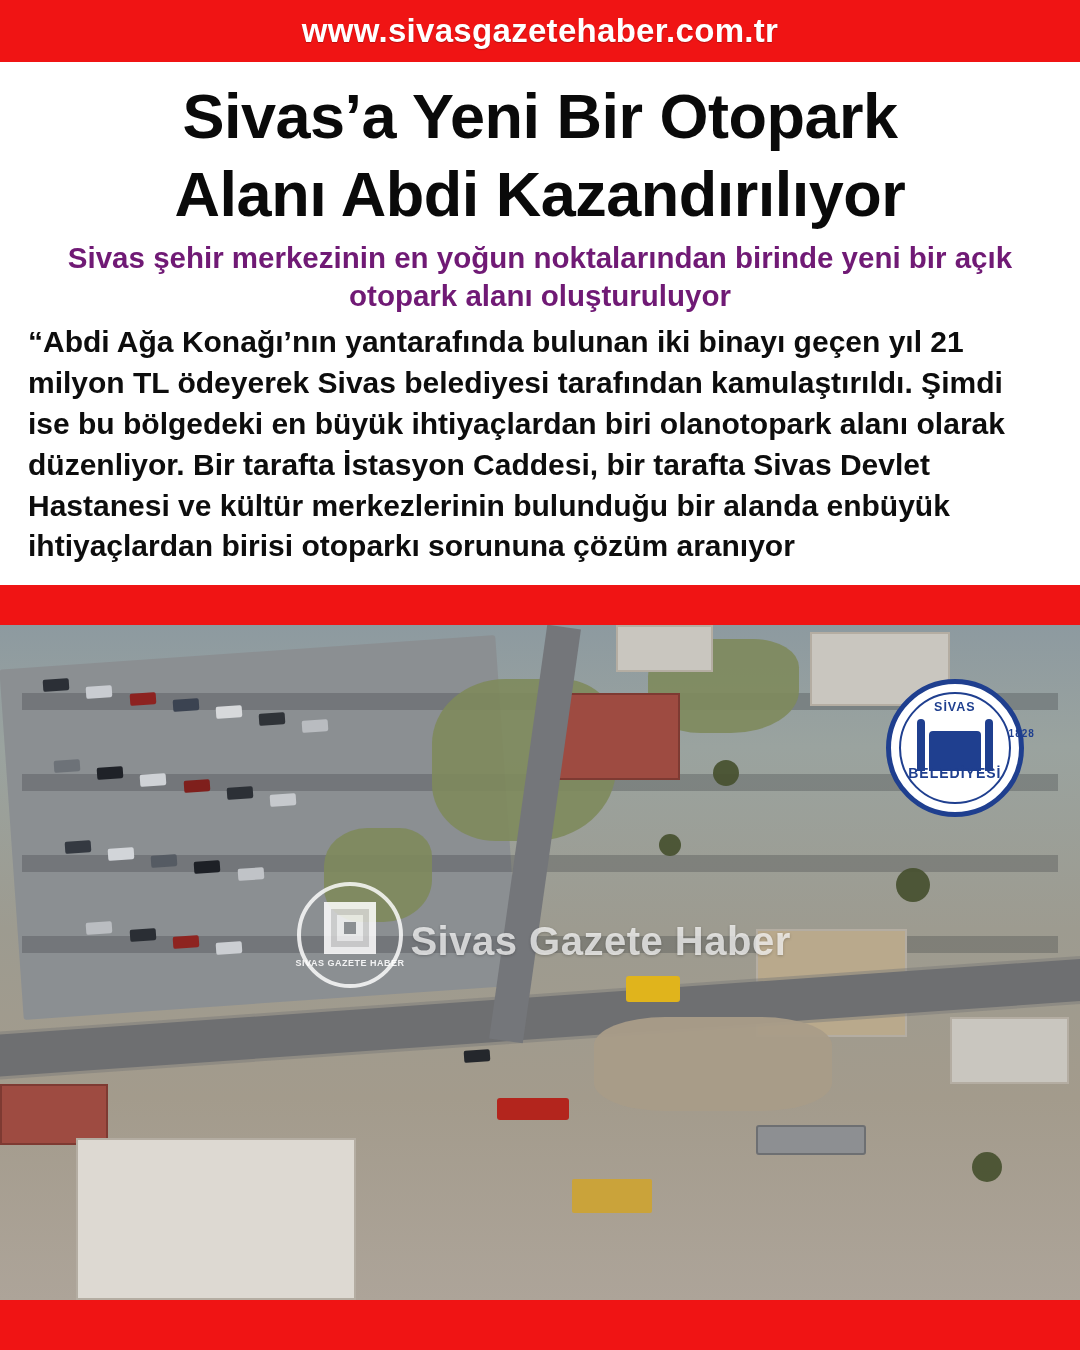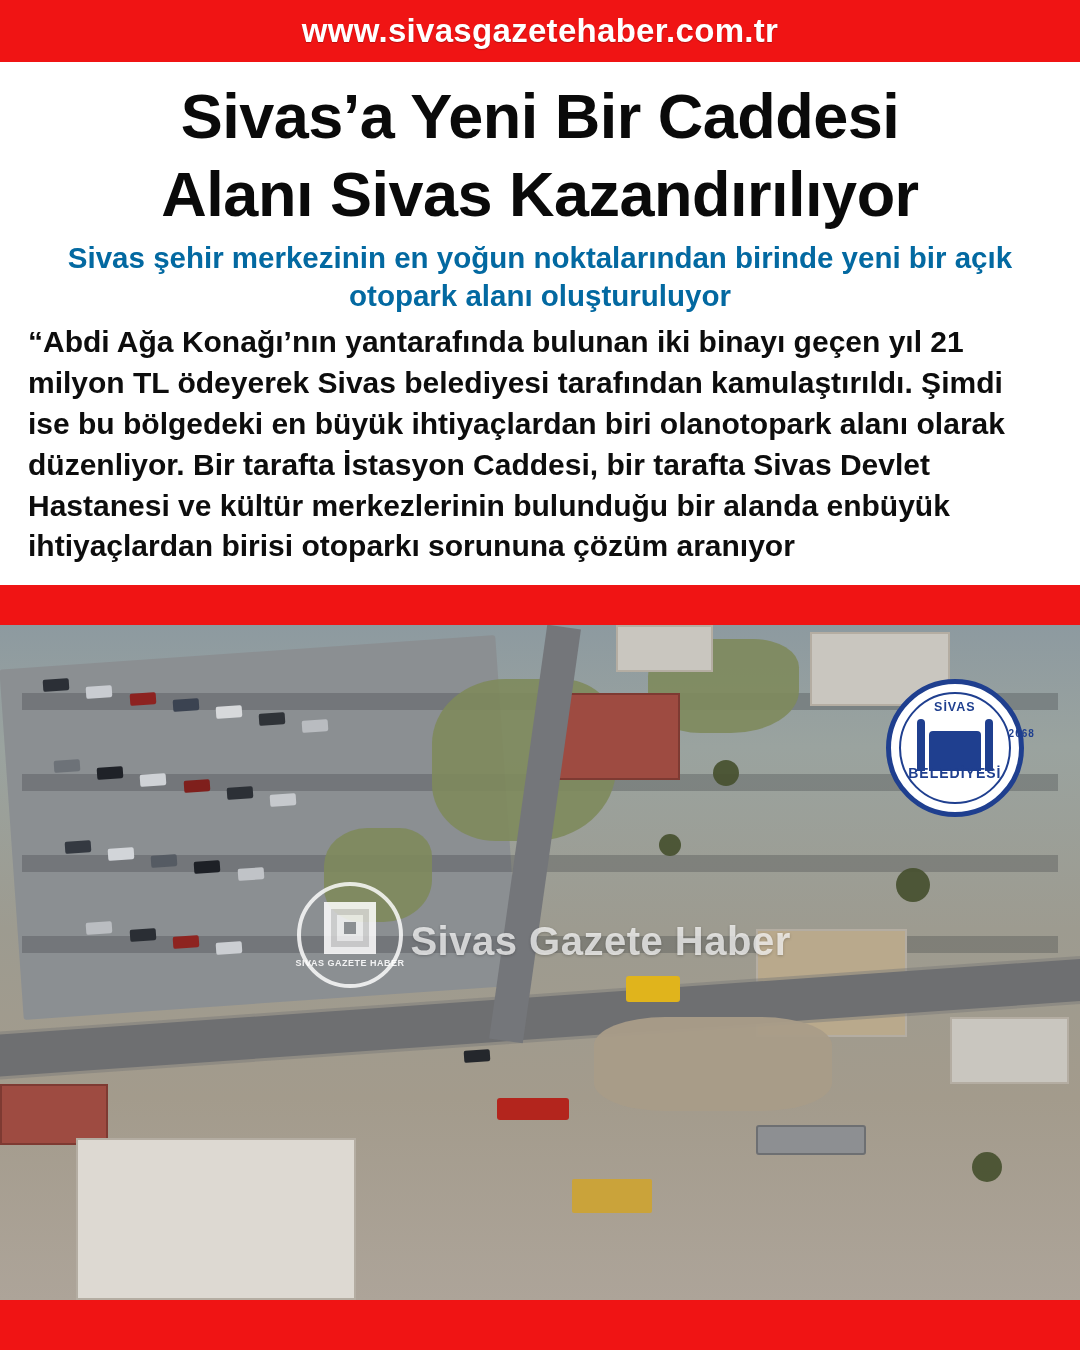--- a/index.html
+++ b/index.html
@@ -45,21 +45,21 @@
     color: #0a0a0a;
     font-weight: bold;
     font-size: 63px;
     line-height: 1.02;
     letter-spacing: -0.5px;
     padding: 14px 4px 0 4px;
   }
   .headline .l2 { display: block; margin-top: 14px; }
   .subhead {
     text-align: center;
-    color: #0369a1;
+    color: #701a75;
     font-weight: bold;
     font-size: 29.5px;
     line-height: 1.32;
     margin-top: 12px;
     padding: 0 18px;
   }
   .body-text {
     text-align: left;
     color: #0d0d0d;
     font-weight: bold;
@@ -274,22 +274,22 @@
 <body>
 
 <div class="page">
 
   <div class="topbar">
     <span class="url">www.sivasgazetehaber.com.tr</span>
   </div>
 
   <div class="textblock">
     <h1 class="headline">
-      <span>Sivas’a Yeni Bir Caddesi</span>
-      <span class="l2">Alanı Sivas Kazandırılıyor</span>
+      <span>Sivas’a Yeni Bir Otopark</span>
+      <span class="l2">Alanı Abdi Kazandırılıyor</span>
     </h1>
     <p class="subhead">Sivas şehir merkezinin en yoğun noktalarından birinde yeni bir açık otopark alanı oluşturuluyor</p>
     <p class="body-text">“Abdi Ağa Konağı’nın yantarafında bulunan iki binayı geçen yıl 21 milyon TL ödeyerek Sivas belediyesi tarafından kamulaştırıldı. Şimdi ise bu bölgedeki en büyük ihtiyaçlardan biri olanotopark alanı olarak düzenliyor. Bir tarafta İstasyon Caddesi, bir tarafta Sivas Devlet Hastanesi ve kültür merkezlerinin bulunduğu bir alanda enbüyük ihtiyaçlardan birisi otoparkı sorununa çözüm aranıyor</p>
   </div>
 
   <div class="divider-strip"></div>
 
   <div class="photo">
     <div class="ph-layer">
 
@@ -356,21 +356,21 @@
       <div class="wm-logo">
         <div class="maze"></div>
         <div class="wm-txt">SIVAS GAZETE HABER</div>
       </div>
       <div class="wm-text">Sivas Gazete Haber</div>
 
       <div class="seal">
         <div class="seal-inner">
           <span class="seal-top">SİVAS</span>
           <div class="seal-mosque"></div>
-          <span class="seal-year">2068</span>
+          <span class="seal-year">1828</span>
           <span class="seal-bottom">BELEDİYESİ</span>
         </div>
       </div>
 
     </div>
   </div>
 
   <div class="bottombar"></div>
 </div>
 

